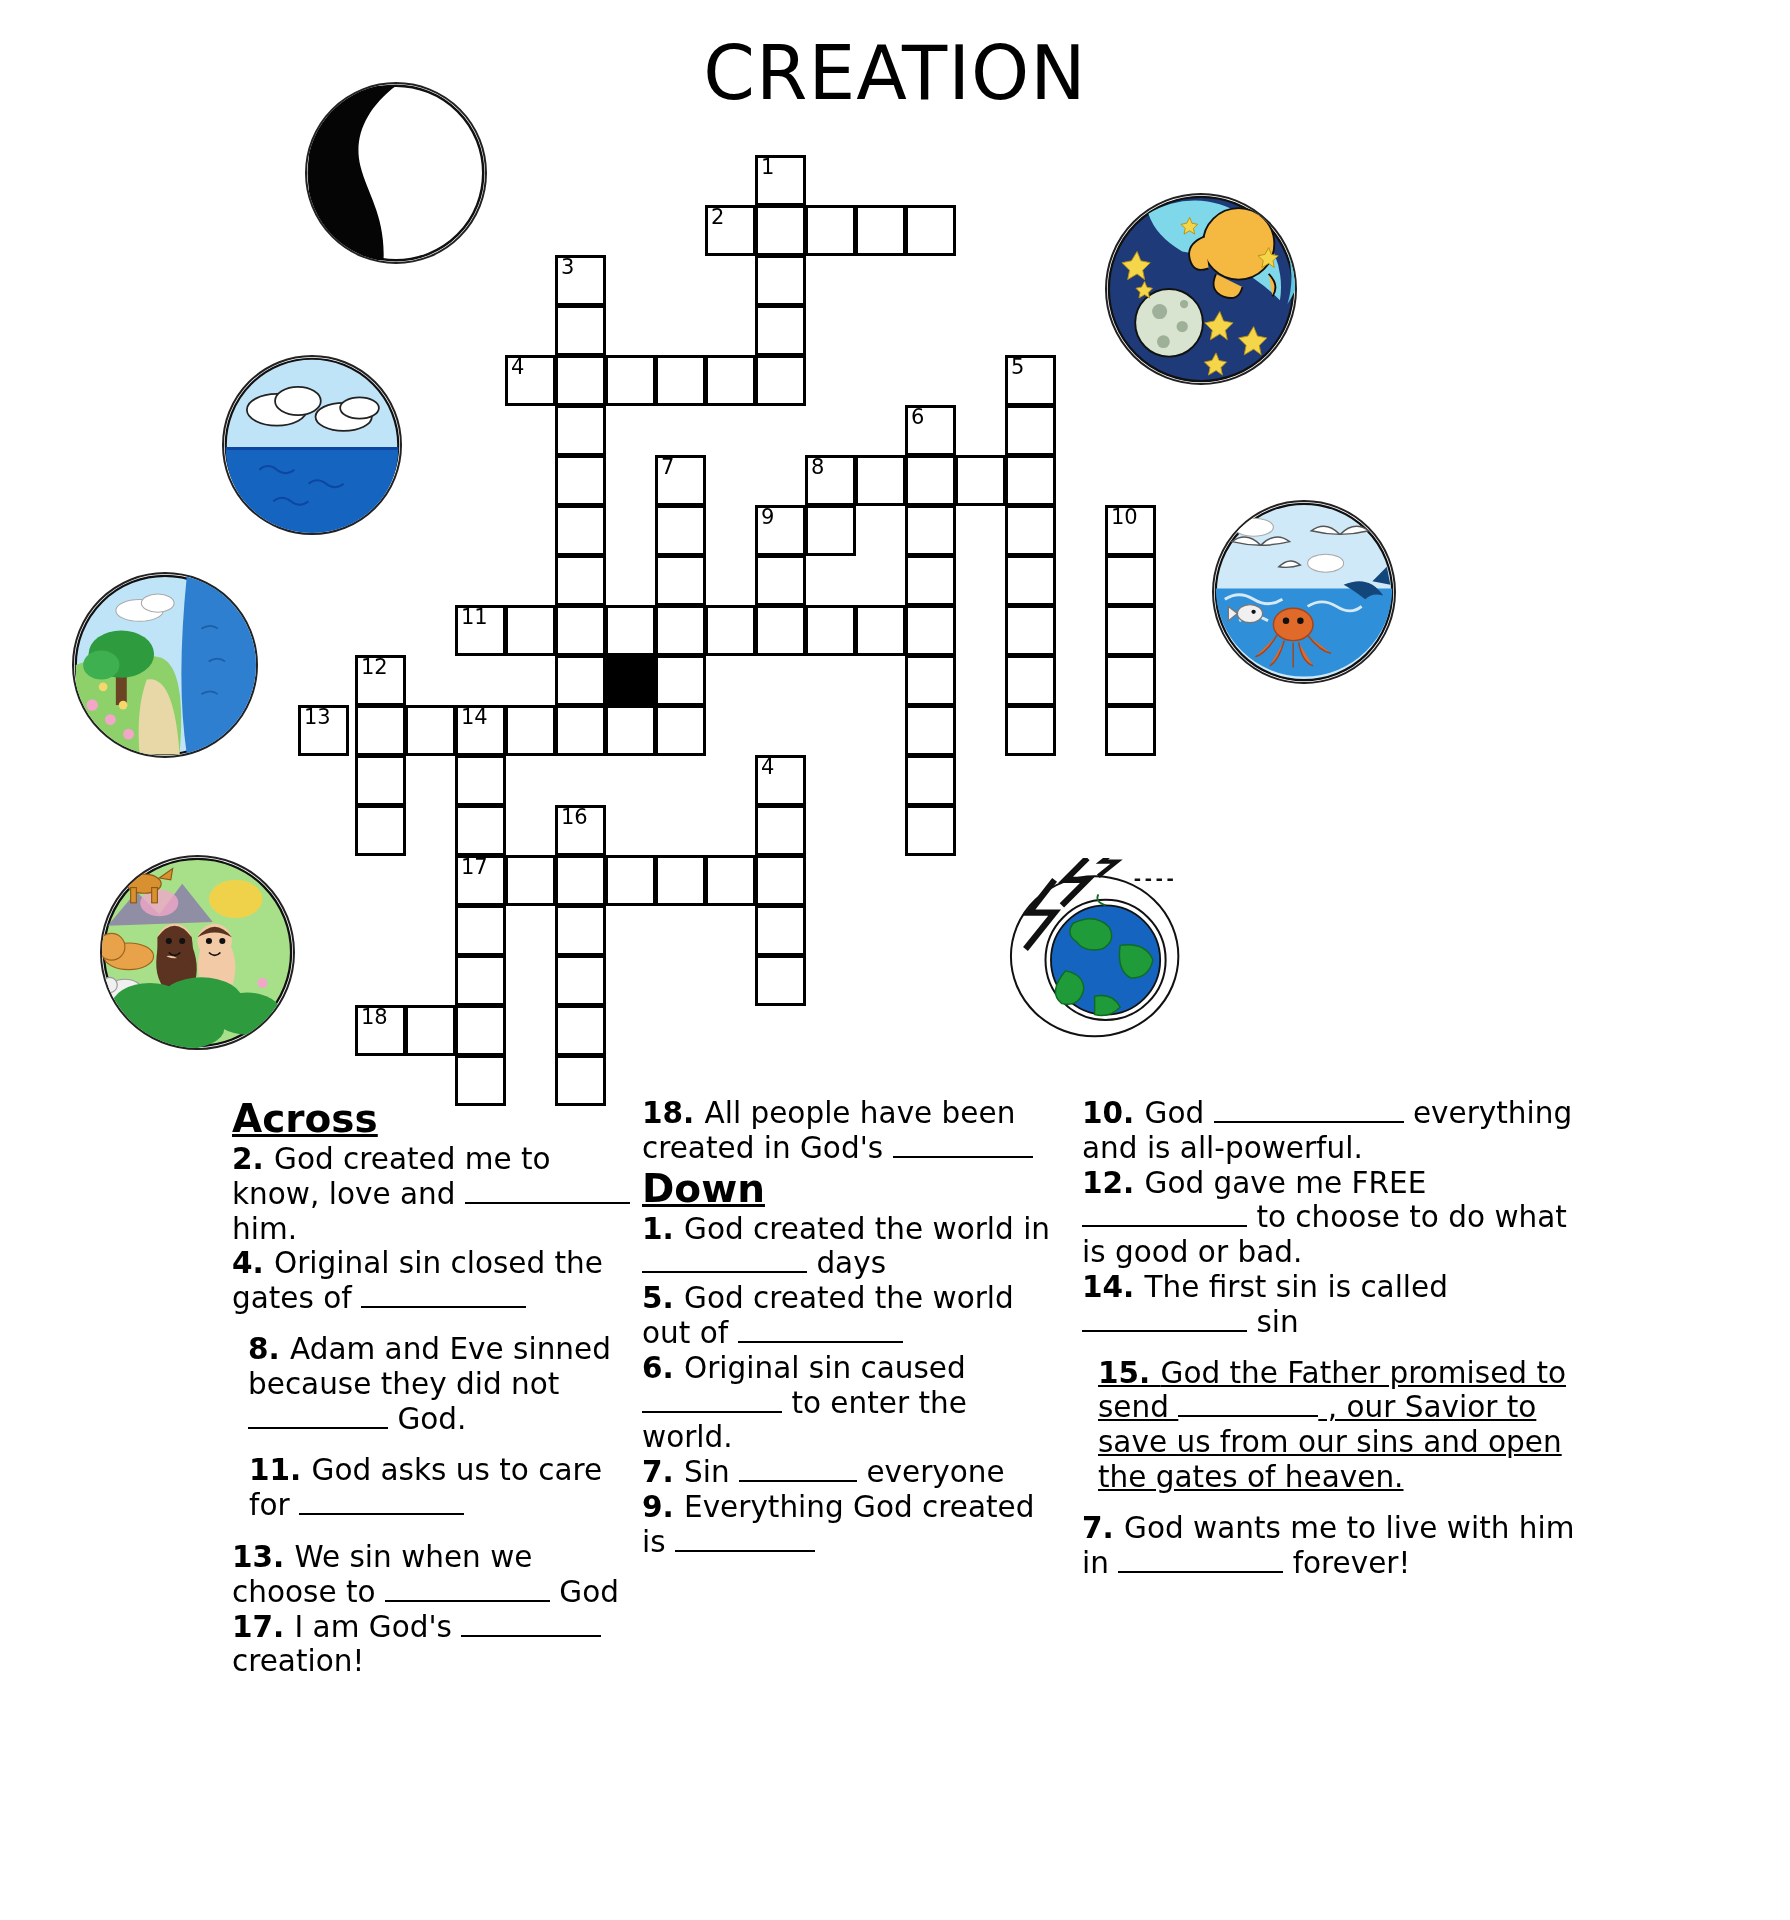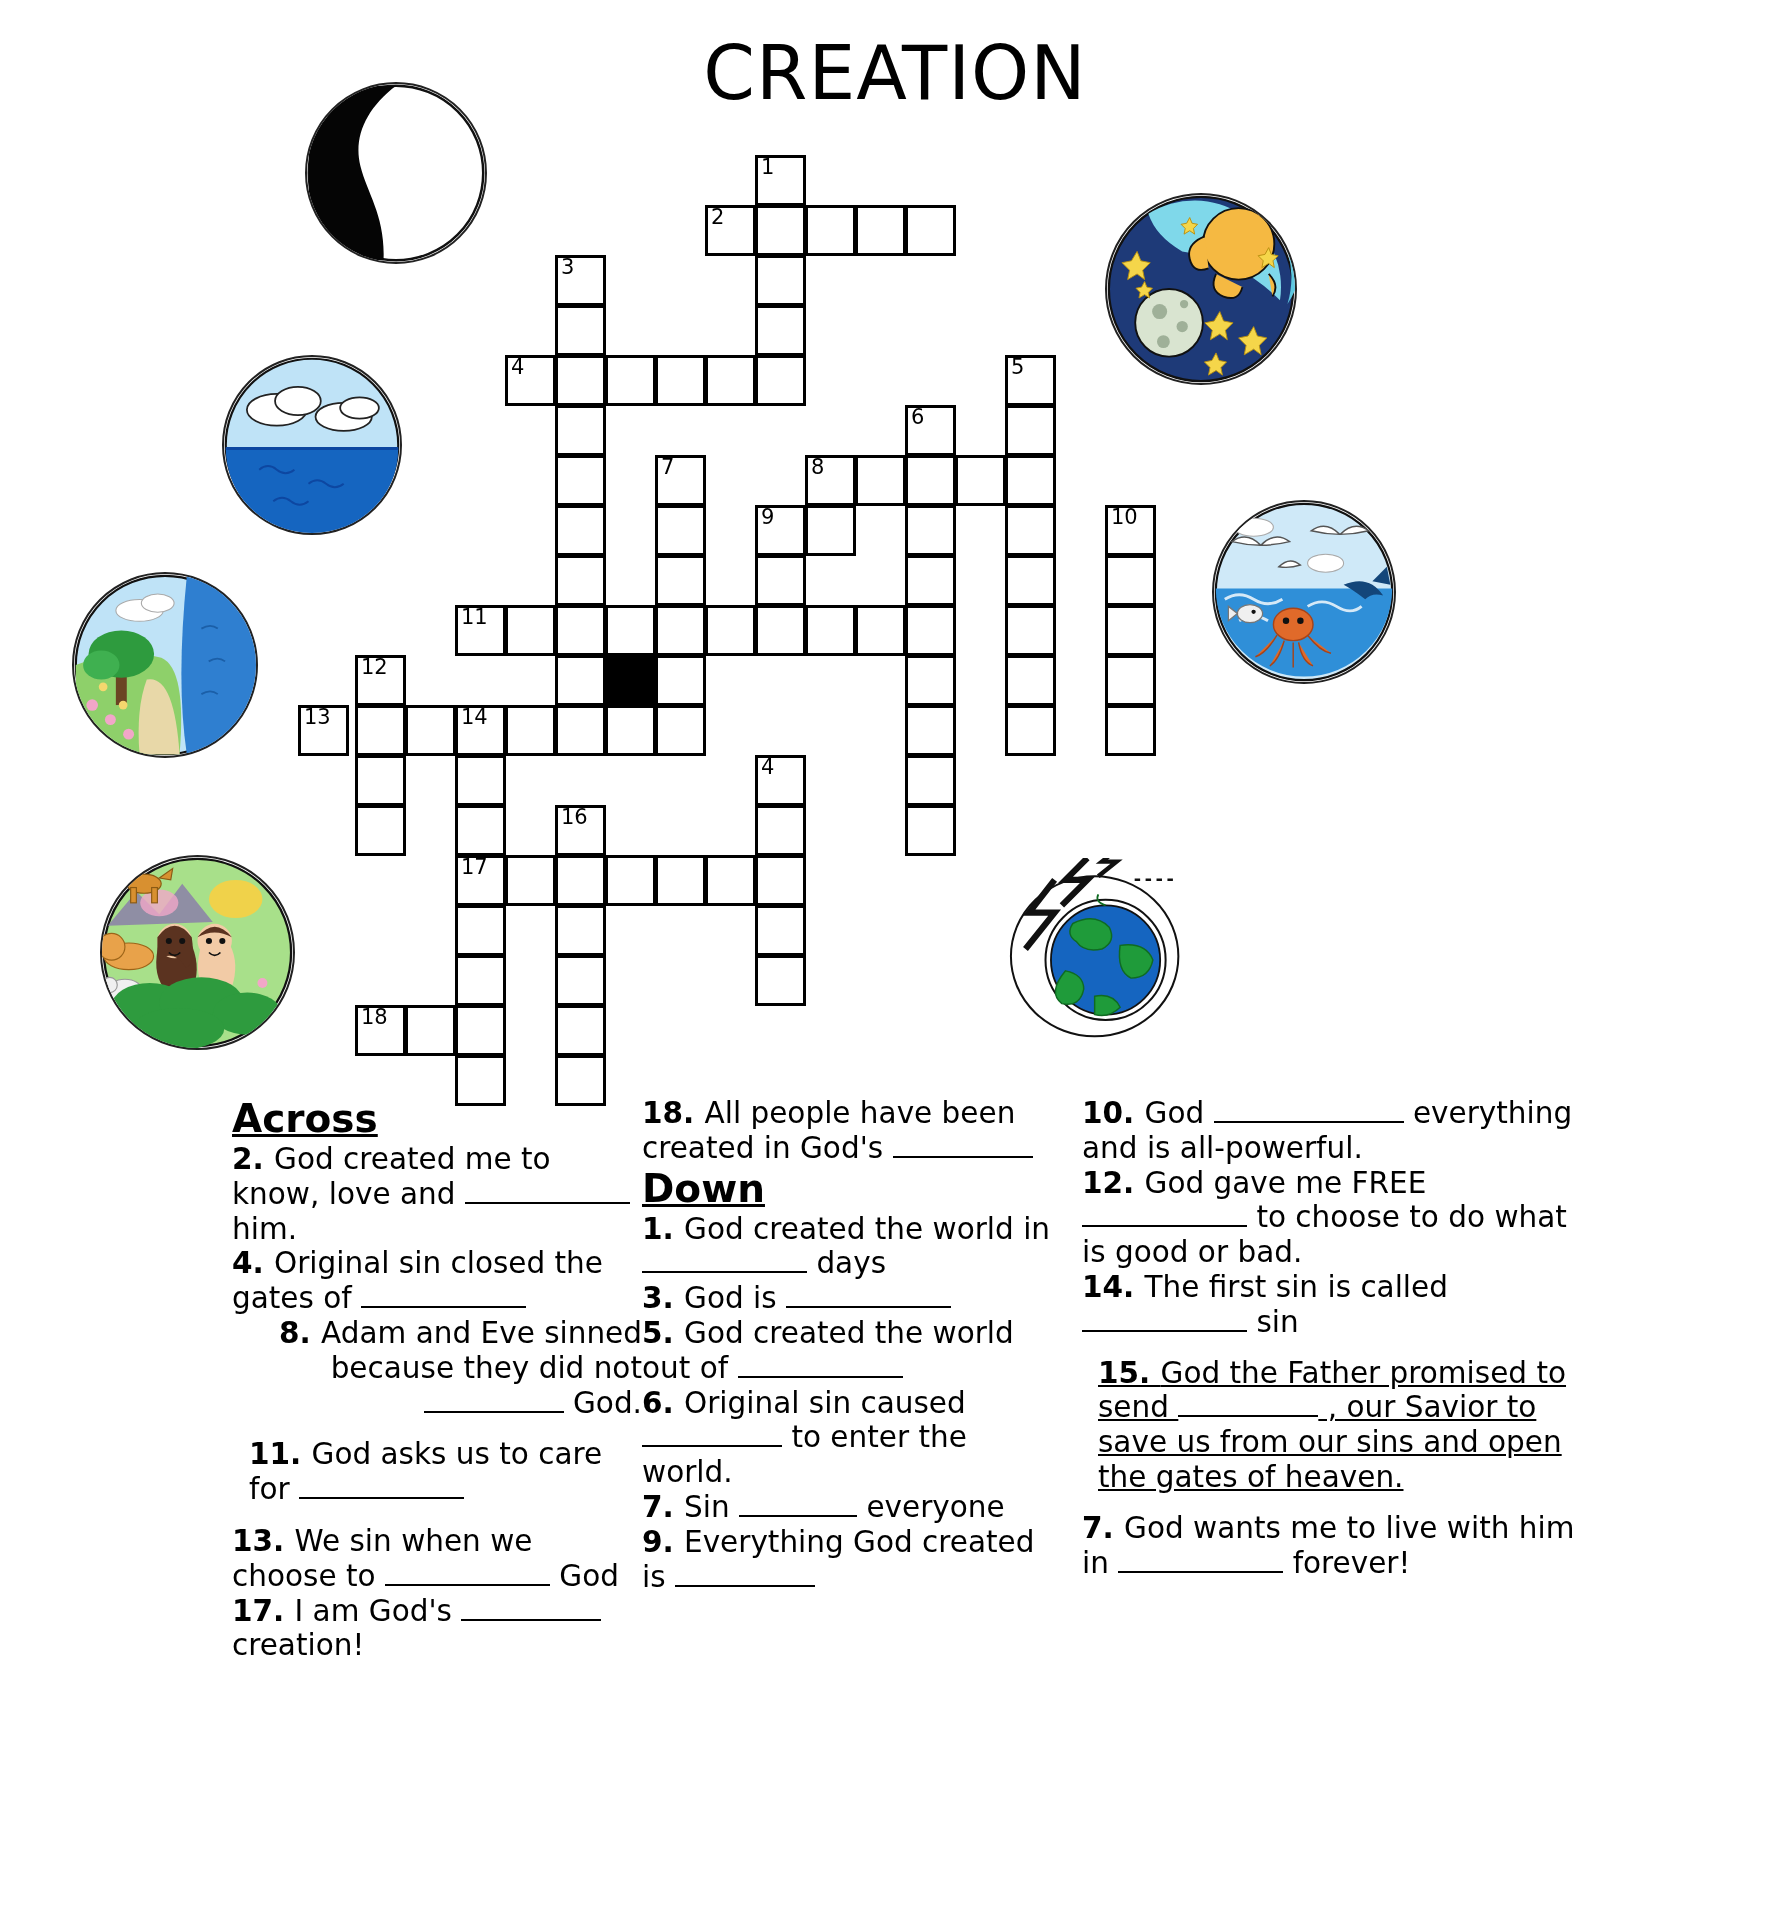--- a/index.html
+++ b/index.html
@@ -442,30 +442,29 @@
     <div class="cell" style="left: 555px; top: 1005px;"></div>
     <div class="cell" style="left: 455px; top: 1055px;"></div>
     <div class="cell" style="left: 555px; top: 1055px;"></div>
   </div>
 
 <div id="clues">
   <div class="clue-col" id="col-a">
       <div class="sec-head">Across</div>
       <p class="clue" style="margin: 0px;"><span class="n">2. </span>God created me to know, love and <span class="blank b-lg"></span> him.</p>
       <p class="clue" style="margin: 0px;"><span class="n">4. </span>Original sin closed the gates of <span class="blank b-lg"></span></p>
-      <p class="clue" style="margin: 0px; text-align: right;"><span class="n">8. </span>Adam and Eve sinned because they did not <span class="blank b-md"></span> God.</p>
+      <p class="clue" style="margin: 16px;"><span class="n">8. </span>Adam and Eve sinned because they did not <span class="blank b-md"></span> God.</p>
       <p class="clue" style="margin: 17px;"><span class="n">11. </span>God asks us to care for <span class="blank b-lg"></span></p>
       <p class="clue" style="margin: 0px;"><span class="n">13. </span>We sin when we choose to <span class="blank b-lg"></span> God</p>
       <p class="clue" style="margin: 0px;"><span class="n">17. </span>I am God's <span class="blank b-md"></span> creation!</p>
     </div>
   <div class="clue-col" id="col-b">
       <p class="clue" style="margin: 0px;"><span class="n">18. </span>All people have been created in God's <span class="blank b-md"></span></p>
       <div class="sec-head">Down</div>
       <p class="clue" style="margin: 0px;"><span class="n">1. </span>God created the world in <span class="blank b-lg"></span> days</p>
-      <p class="clue" style="margin: 0px;"><span class="n">3. </span>God is <span class="blank b-lg"></span></p>
       <p class="clue" style="margin: 0px;"><span class="n">5. </span>God created the world out of <span class="blank b-lg"></span></p>
       <p class="clue" style="margin: 0px;"><span class="n">6. </span>Original sin caused <span class="blank b-md"></span> to enter the world.</p>
       <p class="clue" style="margin: 0px;"><span class="n">7. </span>Sin <span class="blank b-sm"></span> everyone</p>
       <p class="clue" style="margin: 0px;"><span class="n">9. </span>Everything God created is <span class="blank b-md"></span></p>
     </div>
   <div class="clue-col" id="col-c">
       <p class="clue" style="margin: 0px;"><span class="n">10. </span>God <span class="blank b-xl"></span> everything and is all-powerful.</p>
       <p class="clue" style="margin: 0px;"><span class="n">12. </span>God gave me FREE <span class="blank b-lg"></span> to choose to do what is good or bad.</p>
       <p class="clue" style="margin: 0px;"><span class="n">14. </span>The first sin is called <span class="blank b-lg"></span> sin</p>
       <p class="clue" style="margin: 16px; text-decoration: underline;"><span class="n">15. </span>God the Father promised to send <span class="blank b-md"></span> , our Savior to save us from our sins and open the gates of heaven.</p>

